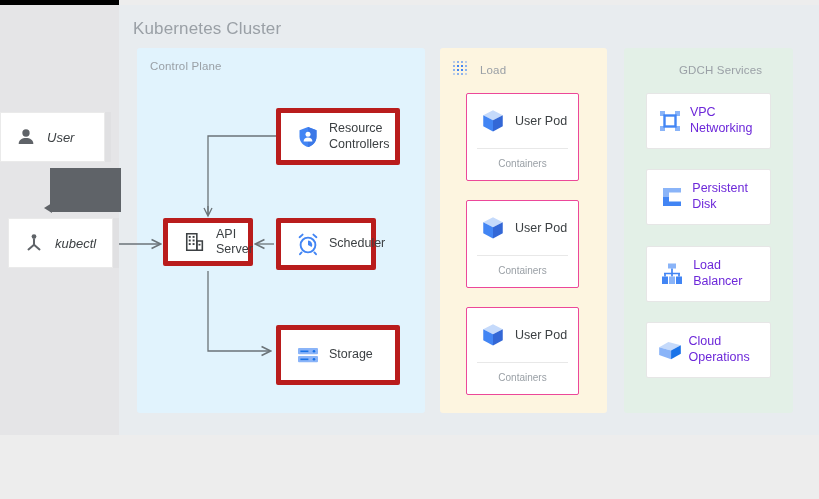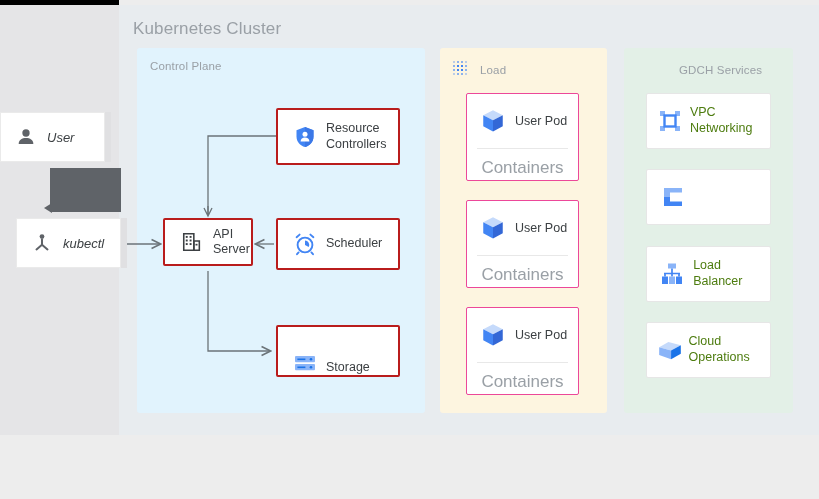--- a/index.html
+++ b/index.html
@@ -32,82 +32,82 @@
   #zone-gdch    { left:624px; top:48px; width:169px; height:365px; background:#e3f0e7; }
 
   #title-control { left:150px; top:60px; }
   #title-nodes   { left:480px; top:64px; }
   #title-gdch    { left:631px; top:64px;margin-left:48px; }
 
   .nodes-icon { position:absolute; left:452px; top:60px; width:18px; height:18px; }
 
   
   .card {
-    position:absolute; background:#fff; border:2px solid #b91c1c;
+    position:absolute; background:#fff; border:5px solid #b91c1c;
     border-radius:2px; display:flex; align-items:center;
   }
   .card .ico { flex:0 0 auto; display:flex; align-items:center; justify-content:center; }
   .card .lbl { font-size:12.5px; color:#3c4043; line-height:1.24; }
 
   
   .actor {
     position:absolute; width:105px; height:50px; background:#fff;
     border:1px solid #eaeaea; display:flex; align-items:center;
     box-shadow: 6px 0 0 0 #e0e0e2;
   }
   .actor .ico { width:34px; display:flex; align-items:center; justify-content:center; margin-left:8px; }
   .actor .lbl { font-size:13px; color:#3c4043; margin-left:4px;font-style:italic; }
   #actor-user    { left:0px; top:112px; }
-  #actor-kubectl { left:16px; top:218px; }
+  #actor-kubectl { left:8px; top:218px; }
 
   
   .tooltip-rect {
     position:absolute; left:50px; top:168px; width:71px; height:44px;
     background:#5f6368;
   }
   .tooltip-tail {
     position:absolute; left:44px; top:203px; width:0; height:0;
     border-top:5px solid transparent; border-bottom:5px solid transparent;
     border-right:8px solid #5f6368;
   }
 
   
   #card-api        { left:163px; top:218px; width:90px;  height:48px; }
   #card-resctrl    { left:276px; top:108px; width:124px; height:57px; }
-  #card-scheduler  { left:276px; top:218px; width:124px; height:52px; }
-  #card-storage    { left:276px; top:325px; width:124px; height:52px;align-items:flex-end; }
+  #card-scheduler  { left:276px; top:218px; width:100px; height:52px; }
+  #card-storage    { left:276px; top:325px; width:124px; height:60px; }
   #card-api .ico, #card-resctrl .ico, #card-scheduler .ico, #card-storage .ico
     { width:38px; margin-left:8px; }
   #card-api .lbl, #card-resctrl .lbl, #card-scheduler .lbl,
   #card-storage .lbl { margin-left:2px; }
 
   
   .pod {
     position:absolute; background:#fff; border:1px solid #ec4899;
     border-radius:2px; width:113px; height:88px;
   }
   .pod .pod-top { display:flex; align-items:center; height:54px; }
   .pod .pod-top .ico { width:40px; display:flex; align-items:center; justify-content:center; margin-left:6px; }
   .pod .pod-top .lbl { font-size:12.5px; color:#3c4043; margin-left:2px; }
   .pod .sep { height:1px; background:#e8e8e8; margin:0 10px; }
   .pod .pod-sub {
-    text-align:center; font-size:17px; color:#9aa0a6; padding-top:9px;
+    text-align:center; font-size:10px; color:#9aa0a6; padding-top:9px;
   }
   #pod-1 { left:466px; top:93px; }
   #pod-2 { left:466px; top:200px; }
   #pod-3 { left:466px; top:307px; }
 
   
   .svc {
     position:absolute; background:#fff; border:1px solid #e6e6e6;
     border-radius:2px; width:125px; height:56px;
     display:flex; align-items:center; left:646px;
   }
   .svc .ico { width:40px; display:flex; align-items:center; justify-content:center; margin-left:6px; }
-  .svc .lbl { font-size:12.5px; color:#4d7c0f; line-height:1.25; margin-left:2px; }
+  .svc .lbl { font-size:12.5px; color:#6d28d9; line-height:1.25; margin-left:2px; }
   #svc-0 { top:93px; }
   #svc-1 { top:169px; }
   #svc-2 { top:246px; }
   #svc-3 { top:322px; }
 
   
   .conn { position:absolute; }
 </style>
 </head>
 <body>
@@ -304,20 +304,21 @@
     <span class="lbl">VPC Networking</span>
   </div>
 
   <div class="svc" id="svc-1">
     <span class="ico">
       <svg width="24" height="24" viewBox="0 0 24 24">
         <path d="M3 3h18v4.5H9V12H3z" fill="#8ab4f8"></path>
         <path d="M3 12h6v4.5h12V21H3z" fill="#4285f4"></path>
       </svg>
     </span>
+    <span class="lbl">Persistent Disk</span>
   </div>
 
   <div class="svc" id="svc-3">
     <span class="ico">
       <svg width="26" height="26" viewBox="0 0 24 24">
         <path d="M2 9.5 L10.5 4.5 L22 7.5 L13 12.5 Z" fill="#c5dafb"></path>
         <path d="M2 9.5 L13 12.5 L13 20.5 L2 16.5 Z" fill="#8ab4f8"></path>
         <path d="M22 7.5 L13 12.5 L13 20.5 L22 15.5 Z" fill="#1a73e8"></path>
       </svg>
     </span>

